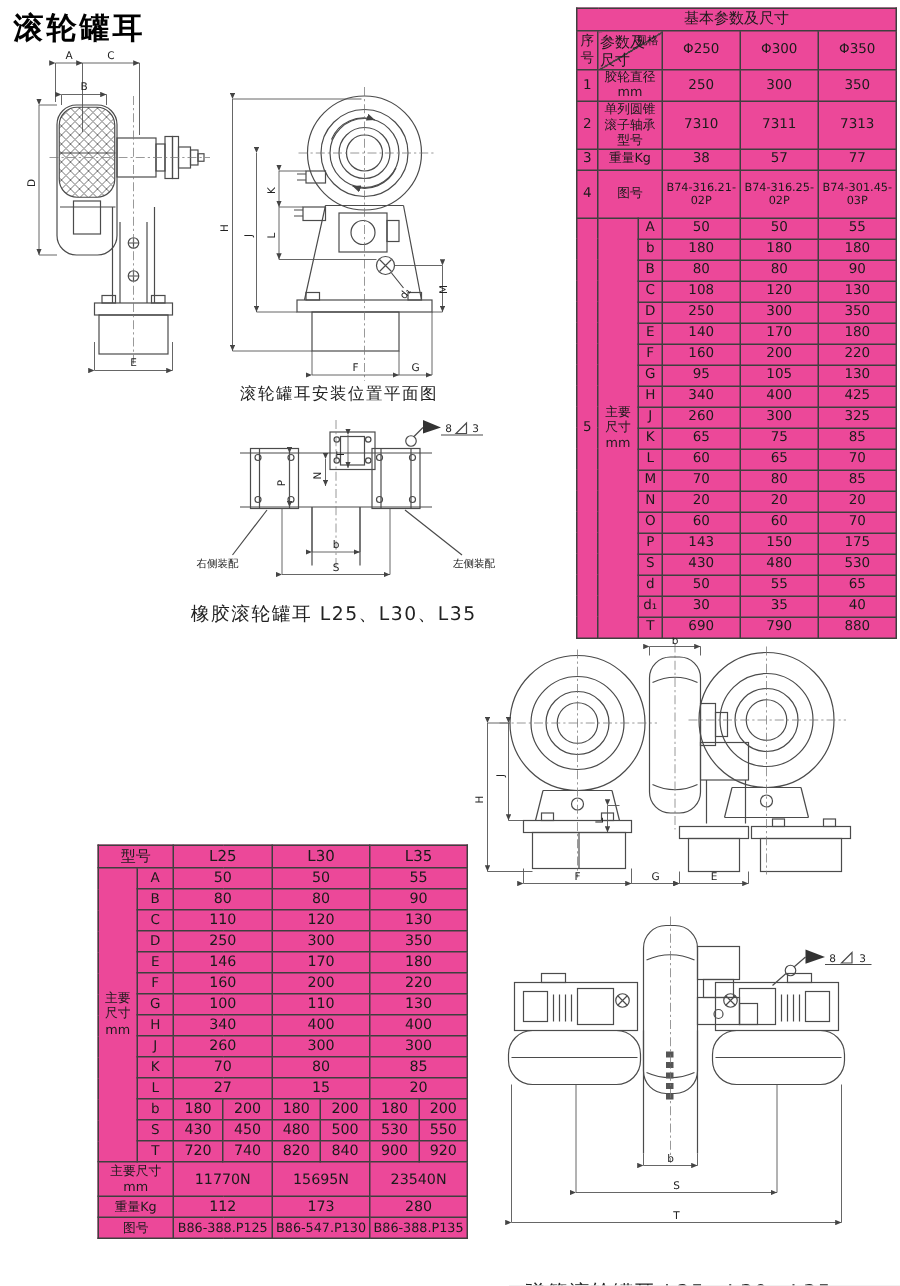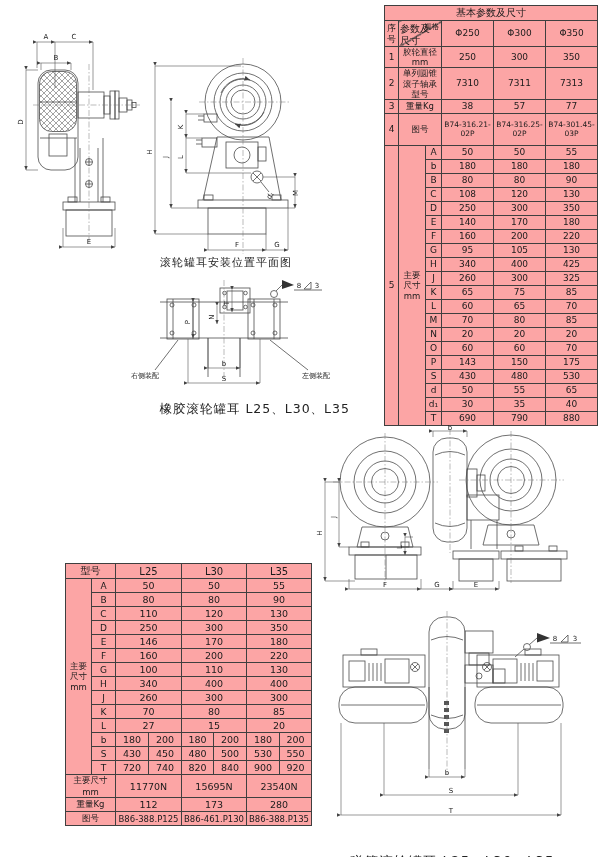--- a/index.html
+++ b/index.html
@@ -1,24 +1,24 @@
 <!DOCTYPE html>
 <html><head>
 <meta charset="utf-8">
 <style>
   html,body{margin:0;padding:0;background:#e8e8e8}
   .page{position:relative;width:600px;height:857px;background:#ffffff;overflow:hidden;
         font-family:"DejaVu Sans","Liberation Sans",sans-serif;color:#1b1b1b}
   .doc-title{position:absolute;left:9px;top:5px;font-size:20px;font-weight:700;letter-spacing:2px;color:#000}
   .cap{position:absolute;color:#222}
   .cap-plan{left:160px;top:255px;font-size:11px;letter-spacing:1px}
-  .cap-rubber{left:95px;top:401px;width:255px;text-align:right;font-size:12.5px;letter-spacing:1px}
+  .cap-rubber{left:95px;top:401px;width:255px;text-align:center;font-size:12.5px;letter-spacing:1px}
   .cap-spring{left:325px;top:853px;width:255px;text-align:center;font-size:13.5px;letter-spacing:1px}
 
-  table{border-collapse:collapse;table-layout:fixed;background:#fca5a5}
+  table{border-collapse:collapse;table-layout:fixed;background:#ec4899}
   td{border:1px solid #3f3f3f;text-align:center;vertical-align:middle;padding:0;overflow:hidden;
      font-family:"DejaVu Sans","Liberation Sans",sans-serif}
 
   #t1{position:absolute;left:384px;top:5px;width:213px;font-size:9px;line-height:1.15}
   #t1 td{height:13px}
   #t1 .rh15 td{height:14px;font-size:10px}
   #t1 .rh26 td{height:25px}
   #t1 .rh32 td{height:31px}
   #t1 td.lbl2{font-size:8.5px;line-height:1.2;padding:0 1px}
   #t1 td.fig{font-size:7.5px;word-break:break-all;line-height:1.25;padding:0 1px}
@@ -41,20 +41,21 @@
   svg text{font-family:"DejaVu Sans","Liberation Sans",sans-serif;font-size:7px;fill:#222;text-anchor:middle}
   svg .s{stroke:#4b4b4b;stroke-width:0.8;fill:none}
   svg .dim{stroke:#555;stroke-width:0.6;fill:none}
   svg .cl{stroke:#777;stroke-width:0.5;fill:none;stroke-dasharray:6 2 1.5 2}
 </style>
 </head>
 <body>
 
 <div class="page">
 
+  <div class="doc-title">滚轮罐耳</div>
 
   <svg id="d1" width="370" height="228" viewBox="0 0 370 228">
     <defs>
       <marker id="ar" markerWidth="8" markerHeight="6" refX="7" refY="3" orient="auto">
           <path d="M0,0L7,3L0,6z" fill="#444"></path>
         </marker>
       <pattern id="hx" width="6" height="6" patternUnits="userSpaceOnUse">
           <path d="M0,0L6,6M6,0L0,6" stroke="#666" stroke-width="0.6"></path>
         </pattern>
     </defs>
@@ -541,21 +542,21 @@
       </tr>
       <tr>
         <td colspan="2" class="fl">重量Kg</td>
         <td colspan="2">112</td>
         <td colspan="2">173</td>
         <td colspan="2">280</td>
       </tr>
       <tr>
         <td colspan="2" class="fl">图号</td>
         <td colspan="2" class="fig">B86-388.P125</td>
-        <td colspan="2" class="fig">B86-461.P130</td>
+        <td colspan="2" class="fig">B86-547.P130</td>
         <td colspan="2" class="fig">B86-388.P135</td>
       </tr>
     </tbody>
   </table>
 
   <svg id="d3" width="295" height="400" viewBox="0 0 295 400">
     <g class="s">
       <circle cx="80" cy="57" r="45"></circle>
         <circle cx="80" cy="57" r="31"></circle>
         <circle cx="80" cy="57" r="21"></circle>

